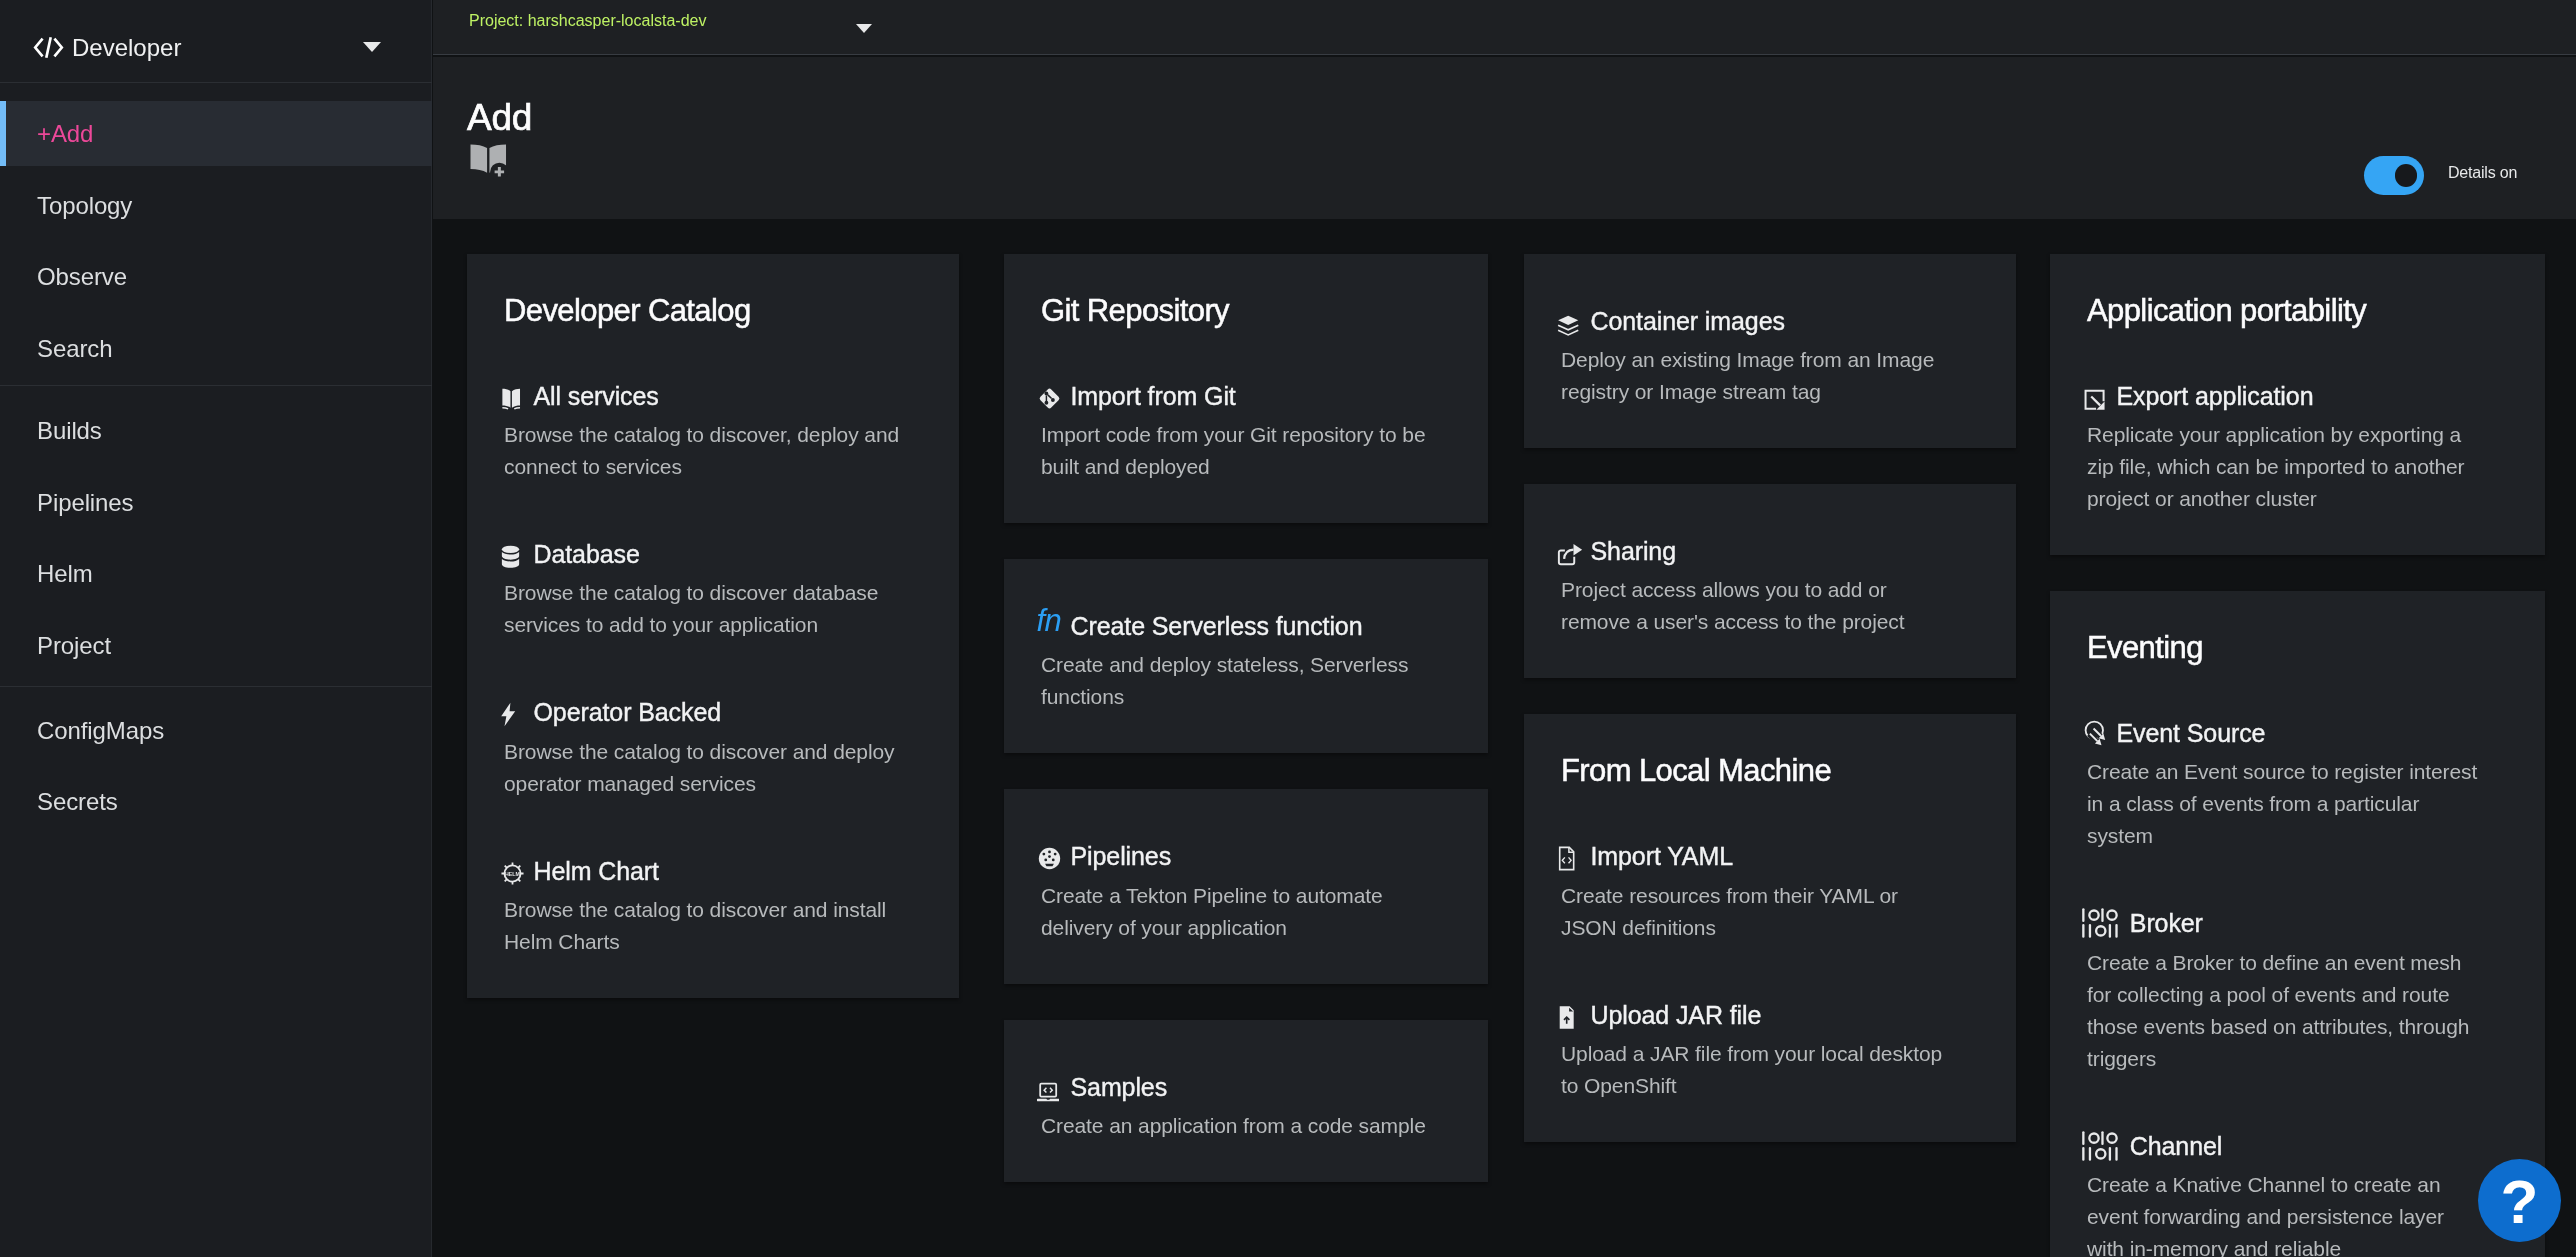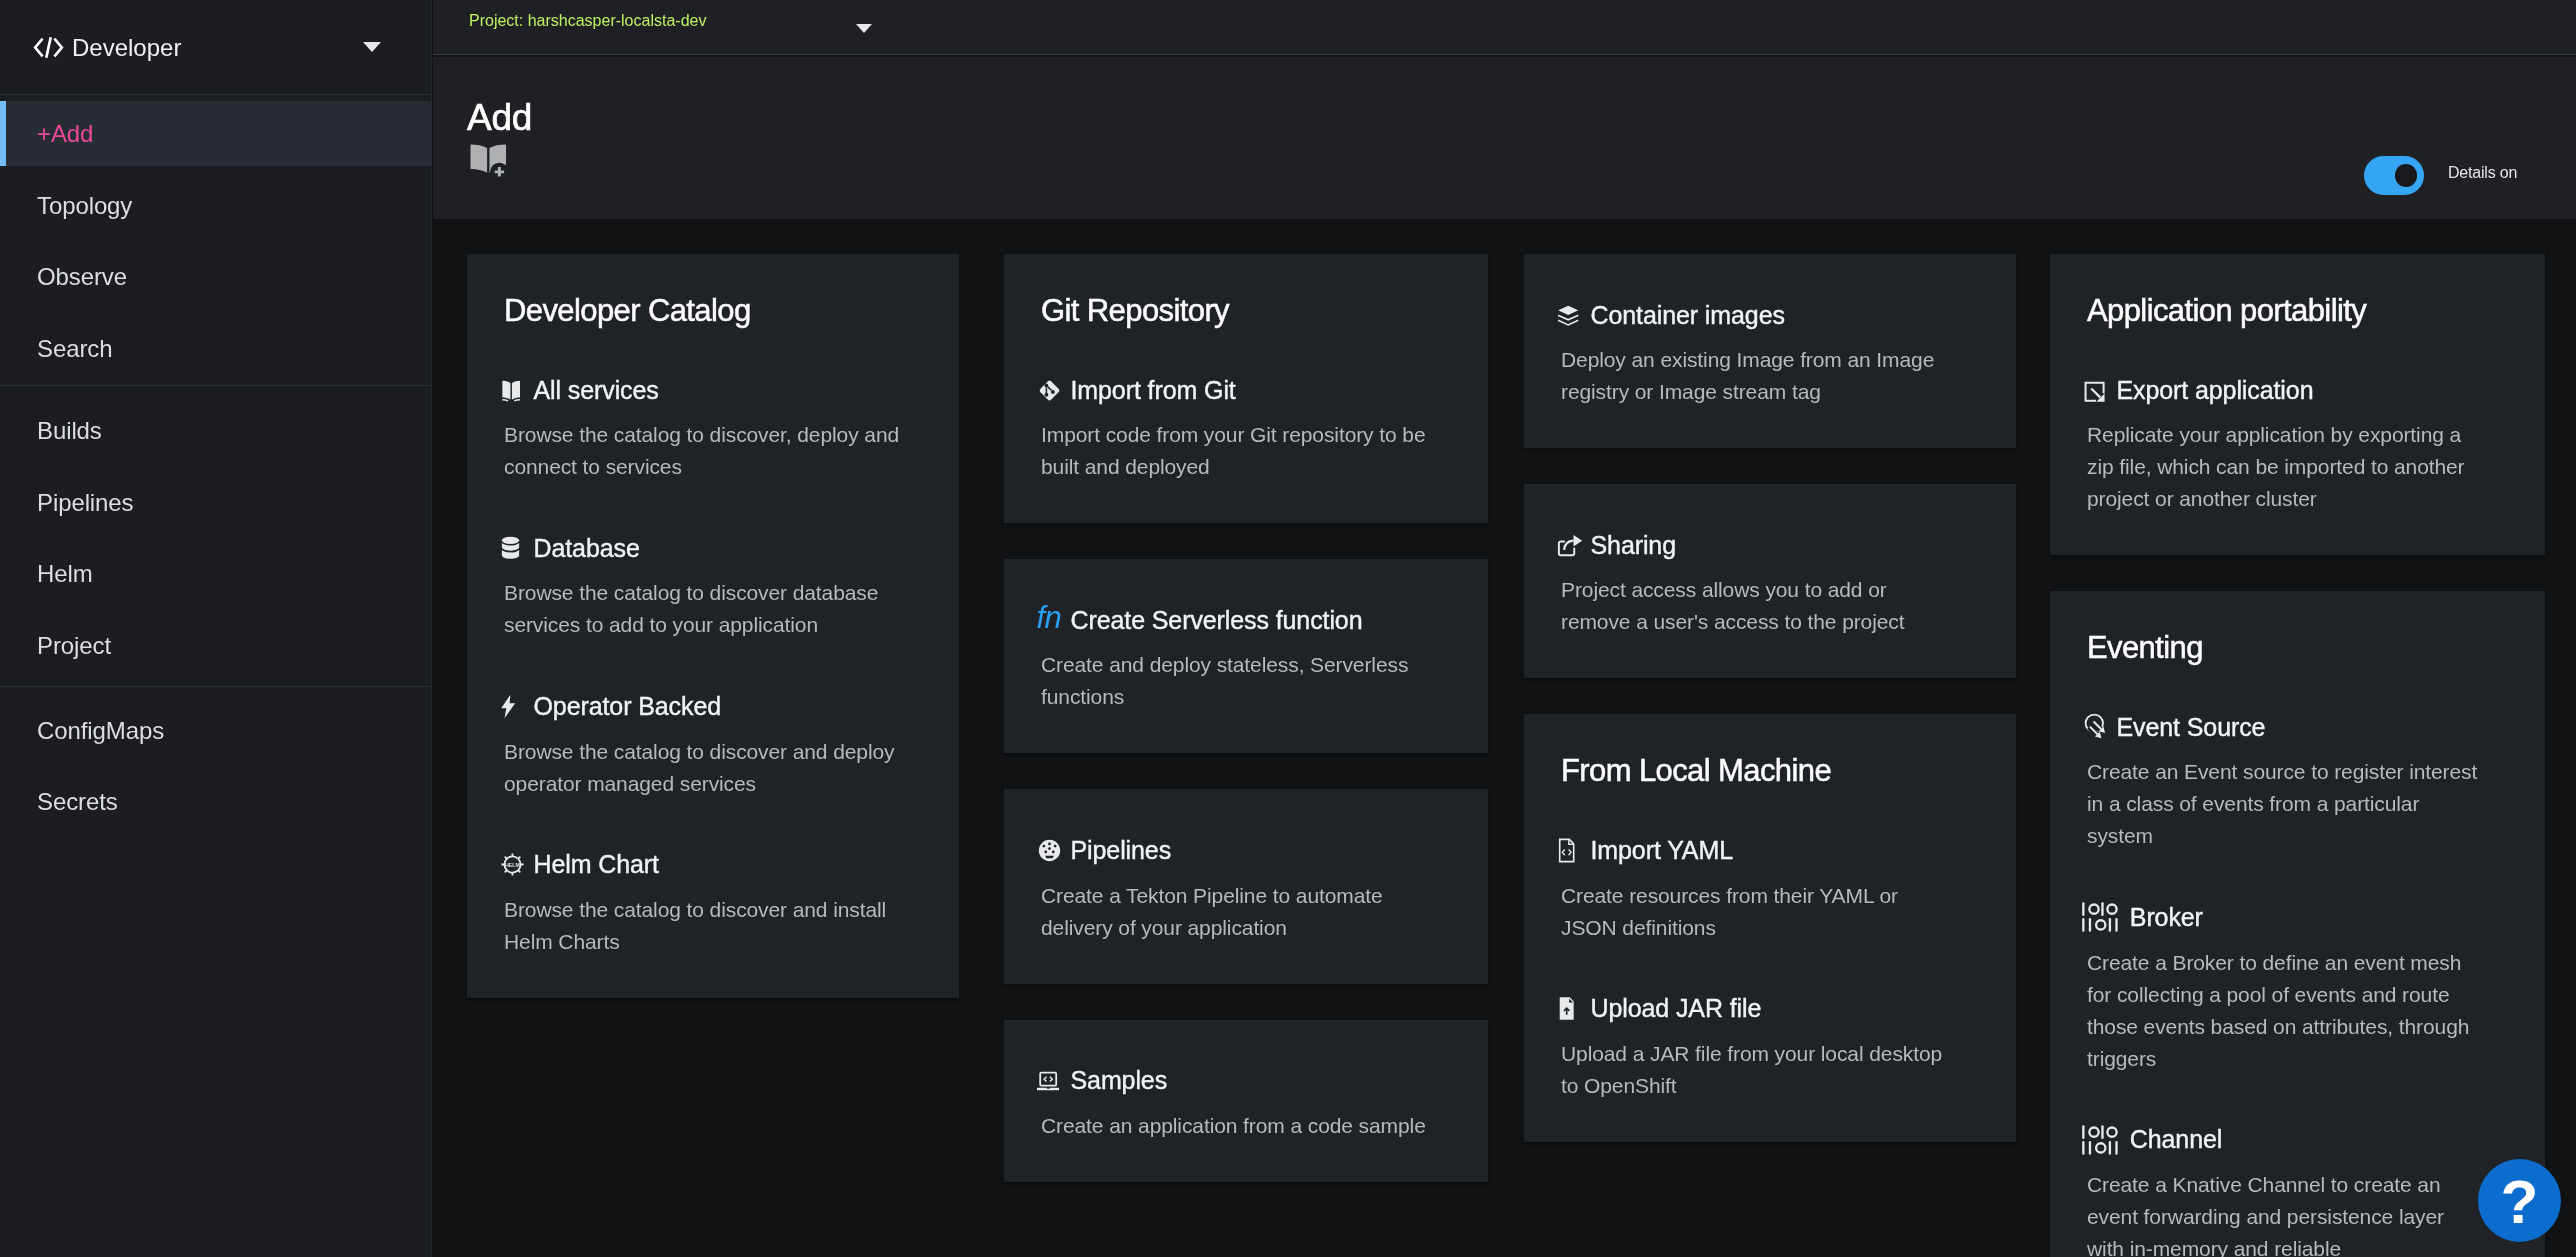--- a/index.html
+++ b/index.html
@@ -3,21 +3,21 @@
 <meta charset="utf-8">
 <style>
 * { margin:0; padding:0; box-sizing:border-box; }
 html,body { width:2576px; height:1257px; overflow:hidden; background:#101214;
   font-family:"Liberation Sans", sans-serif; }
 .abs { position:absolute; }
 
 
 #sidebar { position:absolute; left:0; top:0; width:432px; height:1257px;
   background:#1b1d21; border-right:0.7px solid #26292e; }
-#devhead { position:absolute; left:0; top:0; width:432px; height:95px;
+#devhead { position:absolute; left:0; top:0; width:432px; height:83px;
   border-bottom:0.7px solid #2b2e33; }
 #devhead .dlabel { position:absolute; left:72px; top:34px; font-size:24px;
   color:#f0f1f2; }
 #devhead .caret { position:absolute; left:363px; top:42px; width:0; height:0;
   border-left:9px solid transparent; border-right:9px solid transparent;
   border-top:10.4px solid #e8e9ea; }
 .nav { position:absolute; left:0; width:432px; height:65px; line-height:65px;
   font-size:24px; letter-spacing:-0.1px; color:#dcdee0; padding-left:37px; }
 .nav.cur { background:#282c33; border-left:6px solid #73bcf7; padding-left:31px;
   color:#ec4899; }
@@ -47,21 +47,21 @@
   border-radius:50%; background:#17191c; }
 
 
 .col { position:absolute; top:254px; width:492px; display:flex;
   flex-direction:column; gap:36px; }
 #col1 { left:467px; } #col2 { left:996px;padding-left:8px; } #col3 { left:1524px; }
 #col4 { left:2050px; width:495px; }
 .card { background:#1f2226; padding:0 37px; box-shadow:0 1.5px 3.7px rgba(0,0,0,.4); }
 .ctitle { padding-top:34px; font-size:31px; line-height:45px;
   letter-spacing:-0.6px; color:#fcfcfd; -webkit-text-stroke:0.5px #fcfcfd; }
-.item { margin-top:44px; margin-left:-4.5px; display:flex; align-items:center;
+.item { margin-top:44px; margin-left:-4.5px; display:flex; align-items:flex-end;
   height:42px; }
 .card > .item:first-child { margin-top:40px; }
 .ctitle + .item { margin-top:36px; }
 .item .ic { width:34px; flex:none; }
 .item.bro { margin-left:-5.2px; }
 .item.bro .ic { width:48px; }
 .item .itext { font-size:25px; letter-spacing:-0.1px; color:#f2f3f4;
   -webkit-text-stroke:0.4px #f2f3f4; }
 .desc { margin-top:8.2px; font-size:21px; line-height:32px;
   letter-spacing:-0.1px; color:#b7babc; white-space:nowrap; }

